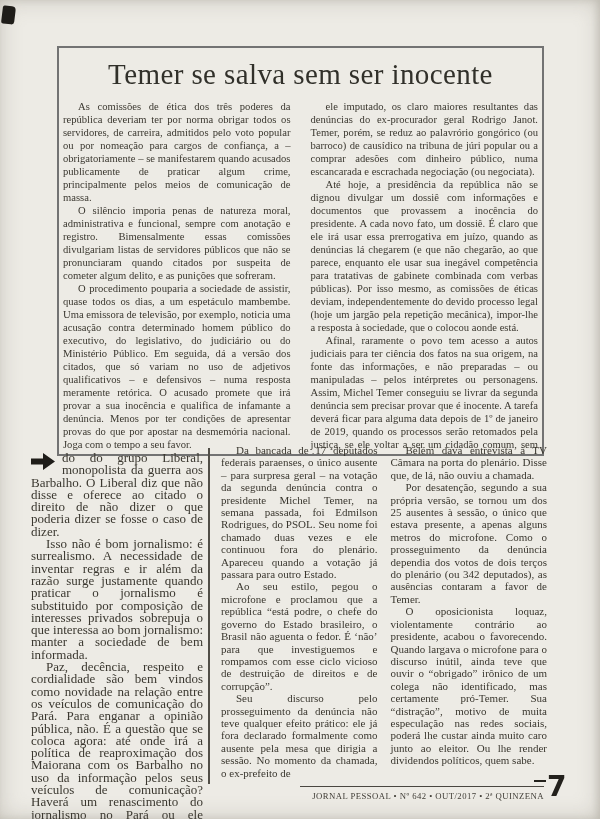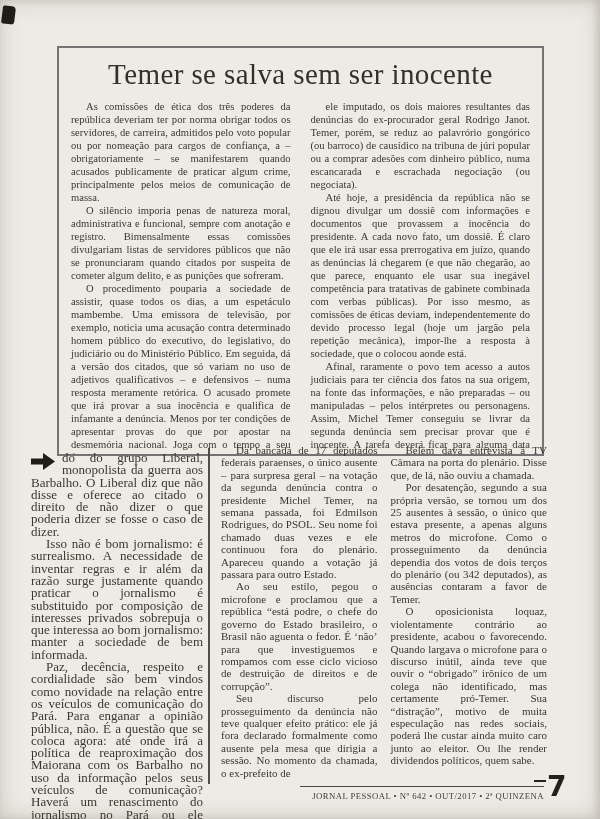--- a/index.html
+++ b/index.html
@@ -19,21 +19,21 @@
   }
   
   .box {
     position:absolute; left:57px; top:46px; width:487px; height:410px;
     border:2px solid #737373; box-sizing:border-box; overflow:hidden;
   }
   .box h1 {
     margin:10px 6px 9px; text-align:center; font-weight:normal;
     font-size:29px; letter-spacing:0.4px; color:#31302a;
   }
-  .cols { display:flex; gap:20px; padding:0 12px; }
+  .cols { display:flex; gap:20px; padding:0 4px; }
   .col { flex:1; }
   .box p, .lower-left p, .second .col p {
     font-size:10.6px; line-height:13.0px; text-align:justify;
     text-indent:15px; margin:0; color:#3a372f;
   }
   
   .lower-left { position:absolute; left:31px; top:452px; width:172px; }
   .lower-left p { font-size:13px; line-height:12.3px; }
   .lower-left p.first { text-indent:0; }
   .cont-arrow {
@@ -79,21 +79,21 @@
   <section class="box">
     <h1>Temer se salva sem ser inocente</h1>
     <div class="cols">
       <div class="col">
         <p>As comissões de ética dos três poderes da república deveriam ter por norma obrigar todos os servidores, de carreira, admitidos pelo voto popular ou por nomeação para cargos de confiança, a – obrigatoriamente – se manifestarem quando acusados publicamente de praticar algum crime, principalmente pelos meios de comunicação de massa.</p>
         <p>O silêncio imporia penas de natureza moral, administrativa e funcional, sempre com anotação e registro. Bimensalmente essas comissões divulgariam listas de servidores públicos que não se pronunciaram quando citados por suspeita de cometer algum delito, e as punições que sofreram.</p>
         <p>O procedimento pouparia a sociedade de assistir, quase todos os dias, a um espetáculo mambembe. Uma emissora de televisão, por exemplo, noticia uma acusação contra determinado homem público do executivo, do legislativo, do judiciário ou do Ministério Público. Em seguida, dá a versão dos citados, que só variam no uso de adjetivos qualificativos – e defensivos – numa resposta meramente retórica. O acusado promete que irá provar a sua inocência e qualifica de infamante a denúncia. Menos por ter condições de apresentar provas do que por apostar na desmemória nacional. Joga com o tempo a seu favor.</p>
 
       </div>
       <div class="col">
-        <p>ele imputado, os dois maiores resultantes das denúncias do ex-procurador geral Rodrigo Janot. Temer, porém, se reduz ao palavrório gongórico (ou barroco) de causídico na tribuna de júri popular ou a comprar adesões com dinheiro público, numa escancarada e escrachada negociação (ou negociata).</p>
+        <p>ele imputado, os claro maiores resultantes das denúncias do ex-procurador geral Rodrigo Janot. Temer, porém, se reduz ao palavrório gongórico (ou barroco) de causídico na tribuna de júri popular ou a comprar adesões com dinheiro público, numa escancarada e escrachada negociação (ou negociata).</p>
         <p>Até hoje, a presidência da república não se dignou divulgar um dossiê com informações e documentos que provassem a inocência do presidente. A cada novo fato, um dossiê. É claro que ele irá usar essa prerrogativa em juízo, quando as denúncias lá chegarem (e que não chegarão, ao que parece, enquanto ele usar sua inegável competência para tratativas de gabinete combinada com verbas públicas). Por isso mesmo, as comissões de éticas deviam, independentemente do devido processo legal (hoje um jargão pela repetição mecânica), impor-lhe a resposta à sociedade, que o colocou aonde está.</p>
         <p>Afinal, raramente o povo tem acesso a autos judiciais para ter ciência dos fatos na sua origem, na fonte das informações, e não preparadas – ou manipuladas – pelos intérpretes ou personagens. Assim, Michel Temer conseguiu se livrar da segunda denúncia sem precisar provar que é inocente. A tarefa deverá ficar para alguma data depois de 1º de janeiro de 2019, quando os processos serão retomados pela justiça, se ele voltar a ser um cidadão comum, sem foro privilegiado e sem tática oportunista de sobrevivência à custa da nação.</p>
       </div>
     </div>
   </section>
 
   <section class="lower-left">
     <p class="first">
       <span class="cont-arrow">
         <svg viewBox="0 0 24 17" xmlns="http://www.w3.org/2000/svg">

